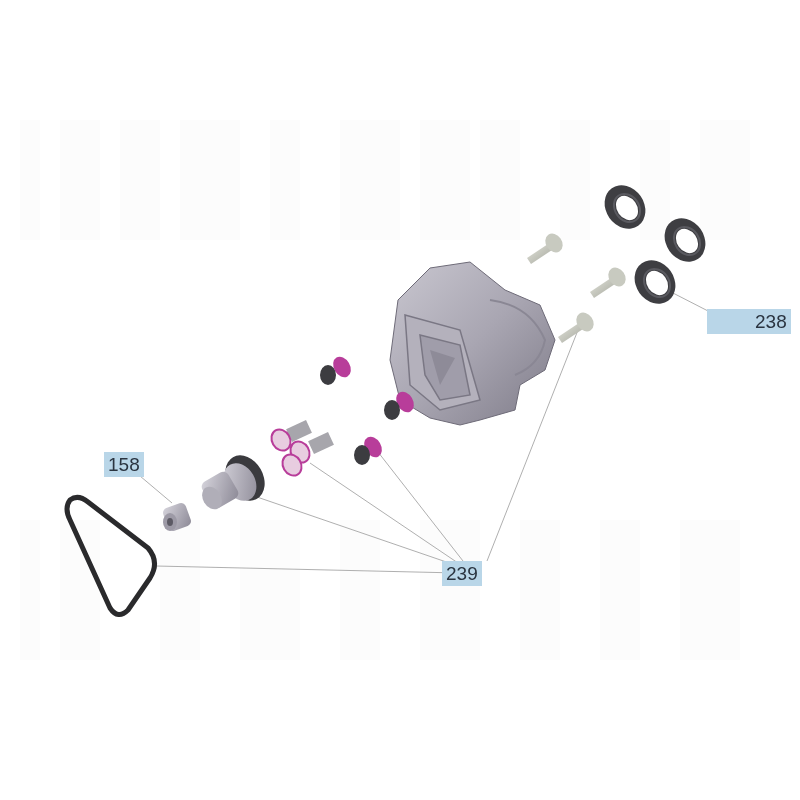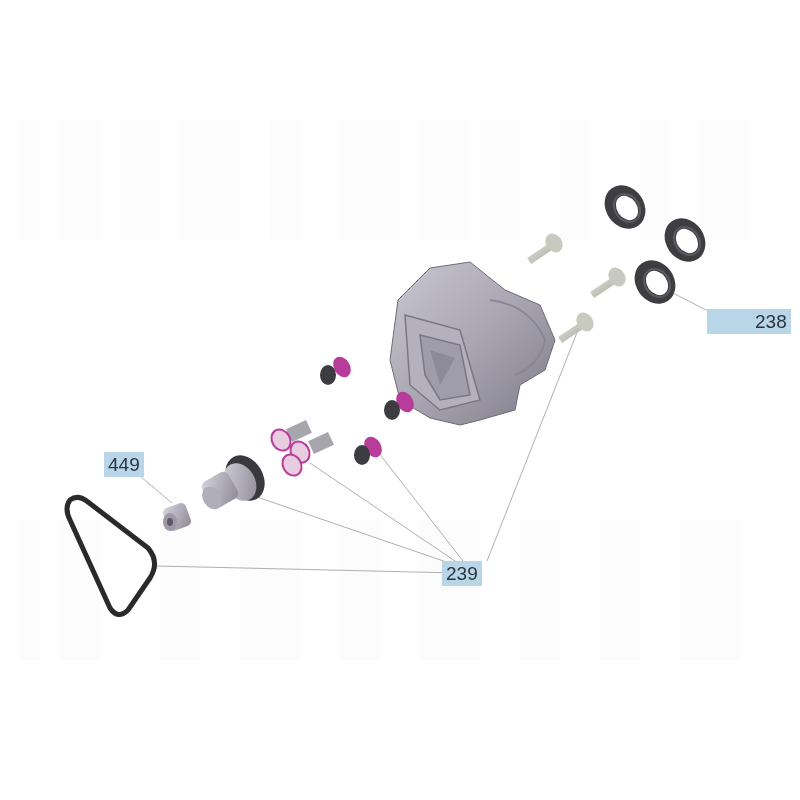--- a/index.html
+++ b/index.html
@@ -146,15 +146,15 @@
       <ellipse cx="170" cy="522" rx="7" ry="9" fill="#9d9aa6"></ellipse>
       <ellipse cx="170" cy="522" rx="3" ry="4" fill="#5c5a64"></ellipse>
     </g>
 
     <g>
       <path d="M70,500 Q64,508 70,520 L110,608 Q118,620 128,610 L150,578 Q160,562 148,548 L88,502 Q78,494 70,500 Z" fill="none" stroke="#2a2a2c" stroke-width="5" stroke-linejoin="round"></path>
     </g>
   </svg>
 
   <div class="callout" style="left:707px;top:309px;padding-left:48px;">238</div>
-  <div class="callout" style="left:104px;top:452px;">449</div>
+  <div class="callout" style="left:104px;top:452px;">158</div>
   <div class="callout" style="left:442px;top:561px;">239</div>
 </div>
 
 </body></html>

